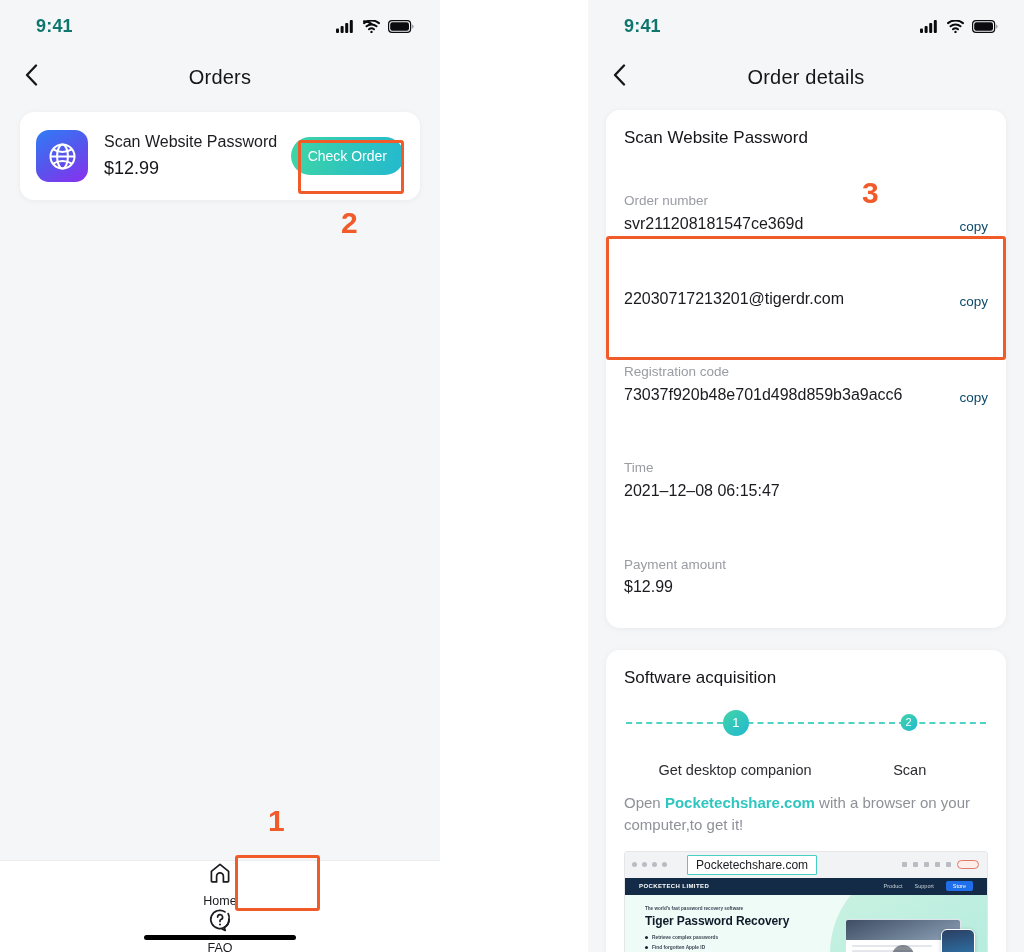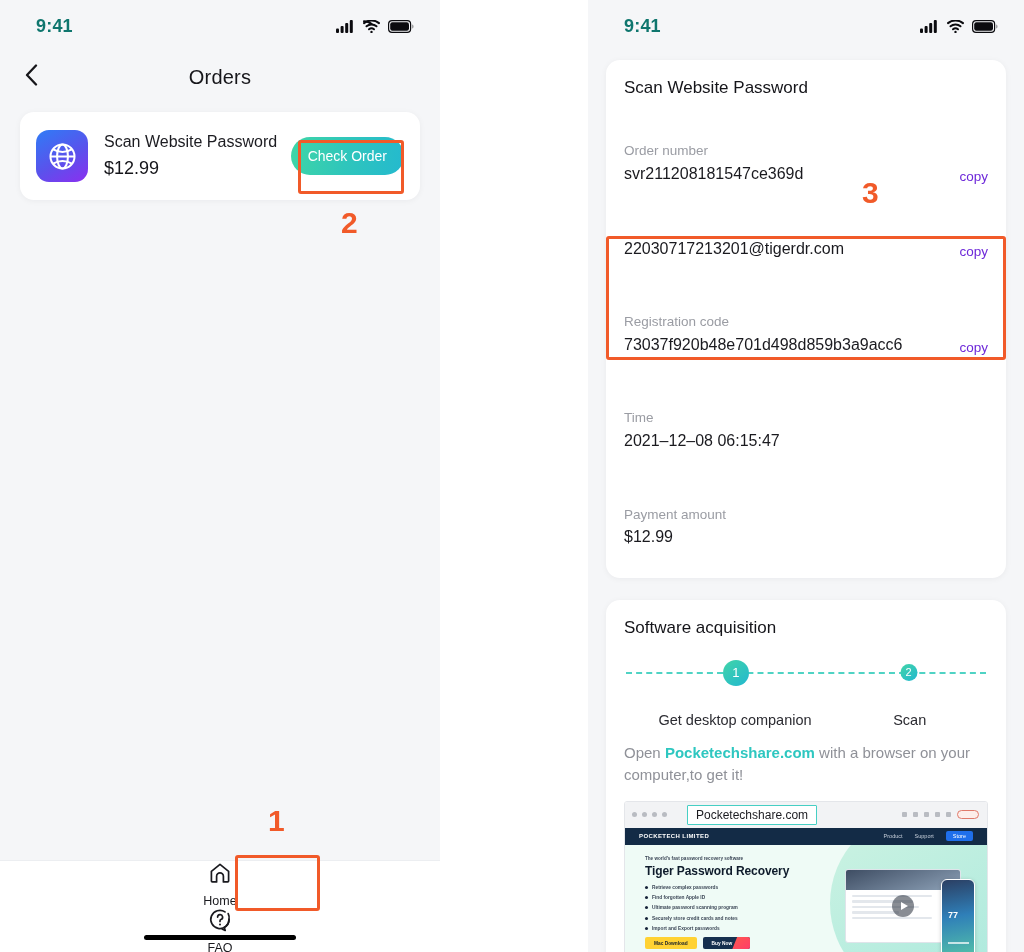--- a/index.html
+++ b/index.html
@@ -198,21 +198,21 @@
     justify-content: space-between;
   }
   .field-value {
     font-size: 16px;
     color: #1a1a1f;
     line-height: 1.45;
     word-break: break-all;
   }
   .copy-link {
     font-size: 13.5px;
-    color: #6d28d9;
+    color: #0c4a6e;
     cursor: pointer;
     flex: 0 0 auto;
     padding-bottom: 1px;
   }
 
   .btn-scan {
     display: block;
     width: 100%;
     height: 56px;
     margin-top: 16px;
@@ -578,20 +578,30 @@
         <span>
           <svg width="26" height="13" viewBox="0 0 26 13">
             <rect x="0.6" y="0.6" width="22" height="11.8" rx="3.4" fill="none" stroke="#0b0b0f" stroke-width="1.2"></rect>
             <rect x="2.2" y="2.2" width="18.8" height="8.6" rx="2.2" fill="#0b0b0f"></rect>
             <path d="M24.2 4.4v4.2c.9-.3 1.3-1 1.3-2.1s-.4-1.8-1.3-2.1z" fill="#0b0b0f" opacity=".45"></path>
           </svg>
         </span>
       </div>
     </div>
 
+    <div class="nav-header">
+      <div class="nav-back">
+        <span>
+          <svg width="13" height="22" viewBox="0 0 13 22">
+            <path d="M11 1.5L2 11l9 9.5" fill="none" stroke="#16161a" stroke-width="2.3" stroke-linecap="round" stroke-linejoin="round"></path>
+          </svg>
+        </span>
+      </div>
+      <div class="nav-title">Order details</div>
+    </div>
 
     <div class="detail-wrap">
 
       <div class="card detail-card">
         <div class="detail-title">Scan Website Password</div>
 
         <div class="field">
           <div class="field-label">Order number</div>
           <div class="field-row">
             <div class="field-value">svr211208181547ce369d</div>

